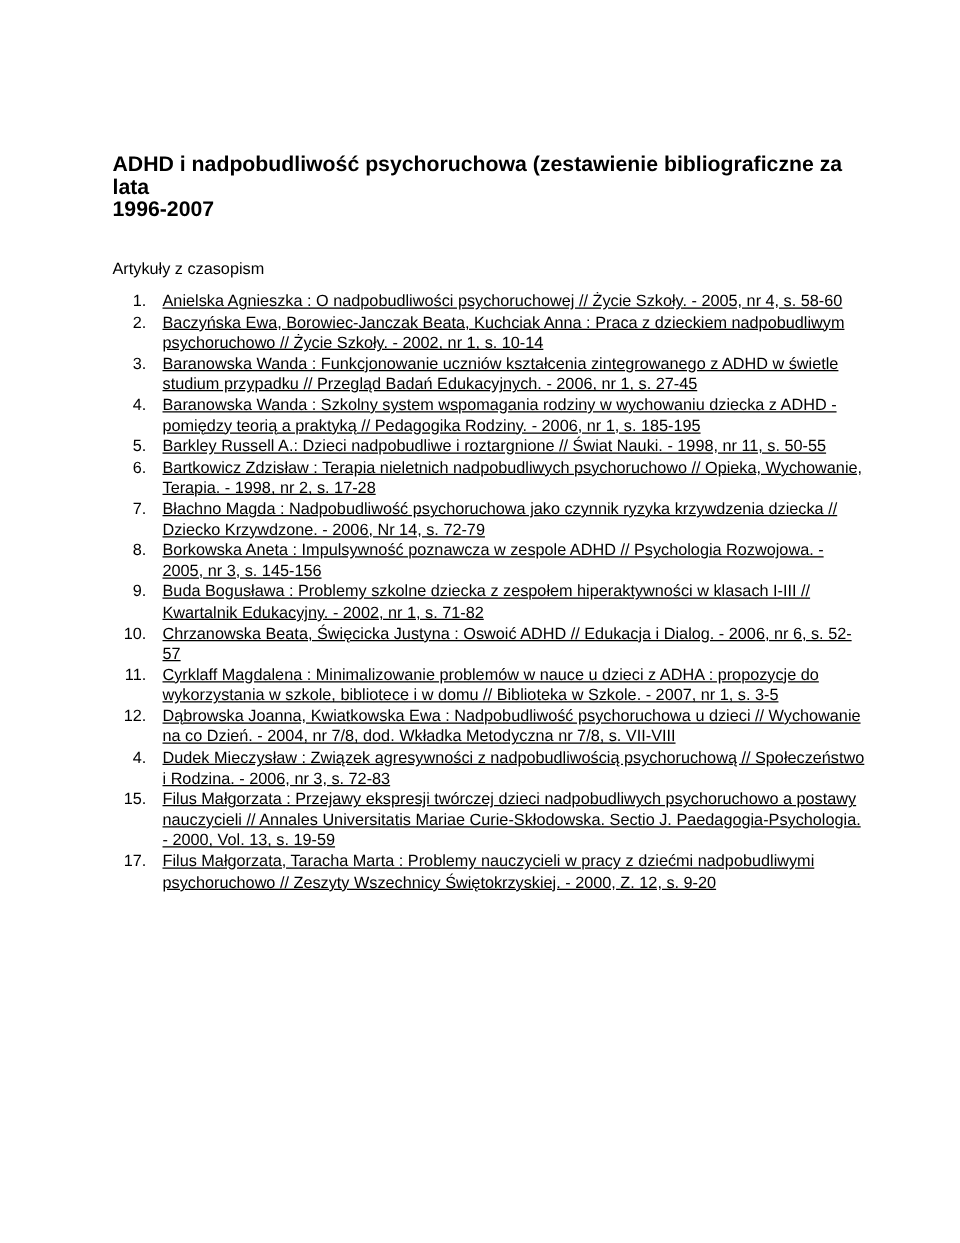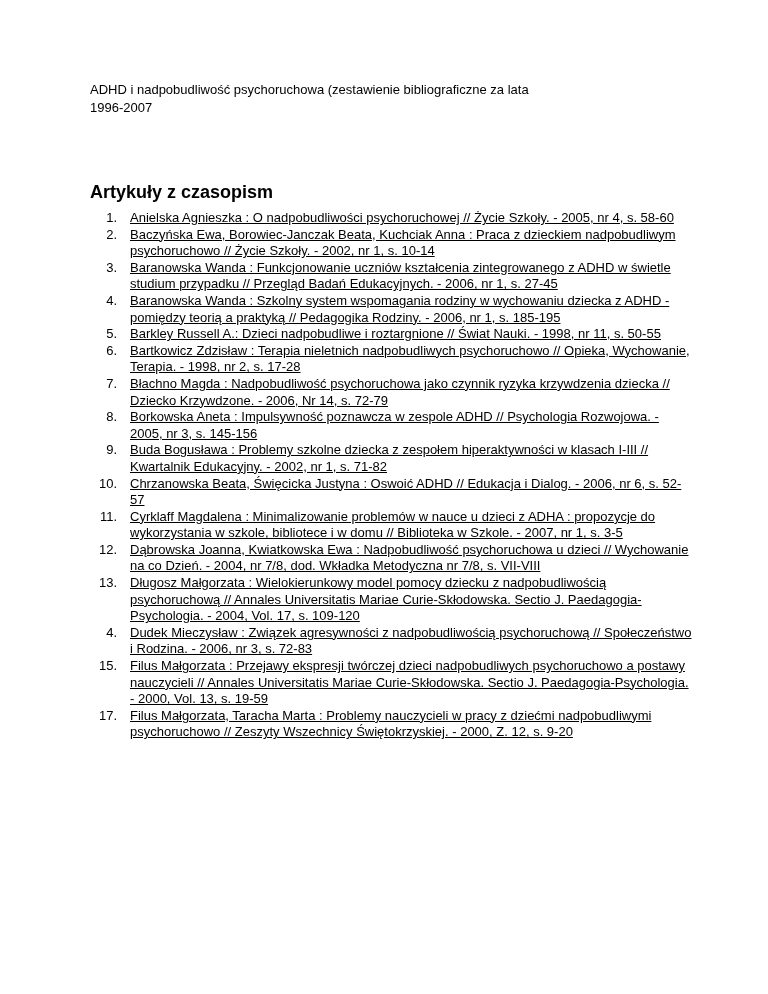--- a/index.html
+++ b/index.html
@@ -15,30 +15,31 @@
     overflow: hidden;
     font-family: "Liberation Sans", "DejaVu Sans", sans-serif;
     color: #000000;
     -webkit-font-smoothing: antialiased;
   }
   .doc {
     padding: 81px 76px 0 90px;
     box-sizing: border-box;
   }
   .title {
+    font-size: 17px;
+    font-weight: 700;
+    line-height: 18px;
+    width: 590px;
+    margin-top: 42px;
+  }
+  .section-heading {
     font-size: 13px;
     font-weight: 400;
     line-height: 18px;
-    width: 590px;
-  }
-  .section-heading {
-    font-size: 18px;
-    font-weight: 700;
-    line-height: 18px;
-    margin-top: 66px;
+    margin-top: 29px;
   }
   .bib-list {
     margin-top: 9px;
     font-size: 13px;
     line-height: 16.6px;
   }
   .entry {
     display: flex;
     align-items: flex-start;
   }
@@ -110,24 +111,20 @@
       </div>
       <div class="entry">
         <span class="num">11.</span>
         <span class="text">Cyrklaff Magdalena : Minimalizowanie problemów w nauce u dzieci z ADHA : propozycje do wykorzystania w szkole, bibliotece i w domu // Biblioteka w Szkole. - 2007, nr 1, s. 3-5</span>
       </div>
       <div class="entry">
         <span class="num">12.</span>
         <span class="text">Dąbrowska Joanna, Kwiatkowska Ewa : Nadpobudliwość psychoruchowa u dzieci // Wychowanie na co Dzień. - 2004, nr 7/8, dod. Wkładka Metodyczna nr 7/8, s. VII-VIII</span>
       </div>
       <div class="entry">
-        <span class="num">13.</span>
-        <span class="text">Długosz Małgorzata : Wielokierunkowy model pomocy dziecku z nadpobudliwością psychoruchową // Annales Universitatis Mariae Curie-Skłodowska. Sectio J. Paedagogia-Psychologia. - 2004, Vol. 17, s. 109-120</span>
-      </div>
-      <div class="entry">
         <span class="num">4.</span>
         <span class="text">Dudek Mieczysław : Związek agresywności z nadpobudliwością psychoruchową // Społeczeństwo i Rodzina. - 2006, nr 3, s. 72-83</span>
       </div>
       <div class="entry">
         <span class="num">15.</span>
         <span class="text">Filus Małgorzata : Przejawy ekspresji twórczej dzieci nadpobudliwych psychoruchowo a postawy nauczycieli // Annales Universitatis Mariae Curie-Skłodowska. Sectio J. Paedagogia-Psychologia. - 2000, Vol. 13, s. 19-59</span>
       </div>
       <div class="entry">
         <span class="num">17.</span>
         <span class="text">Filus Małgorzata, Taracha Marta : Problemy nauczycieli w pracy z dziećmi nadpobudliwymi psychoruchowo // Zeszyty Wszechnicy Świętokrzyskiej. - 2000, Z. 12, s. 9-20</span>

